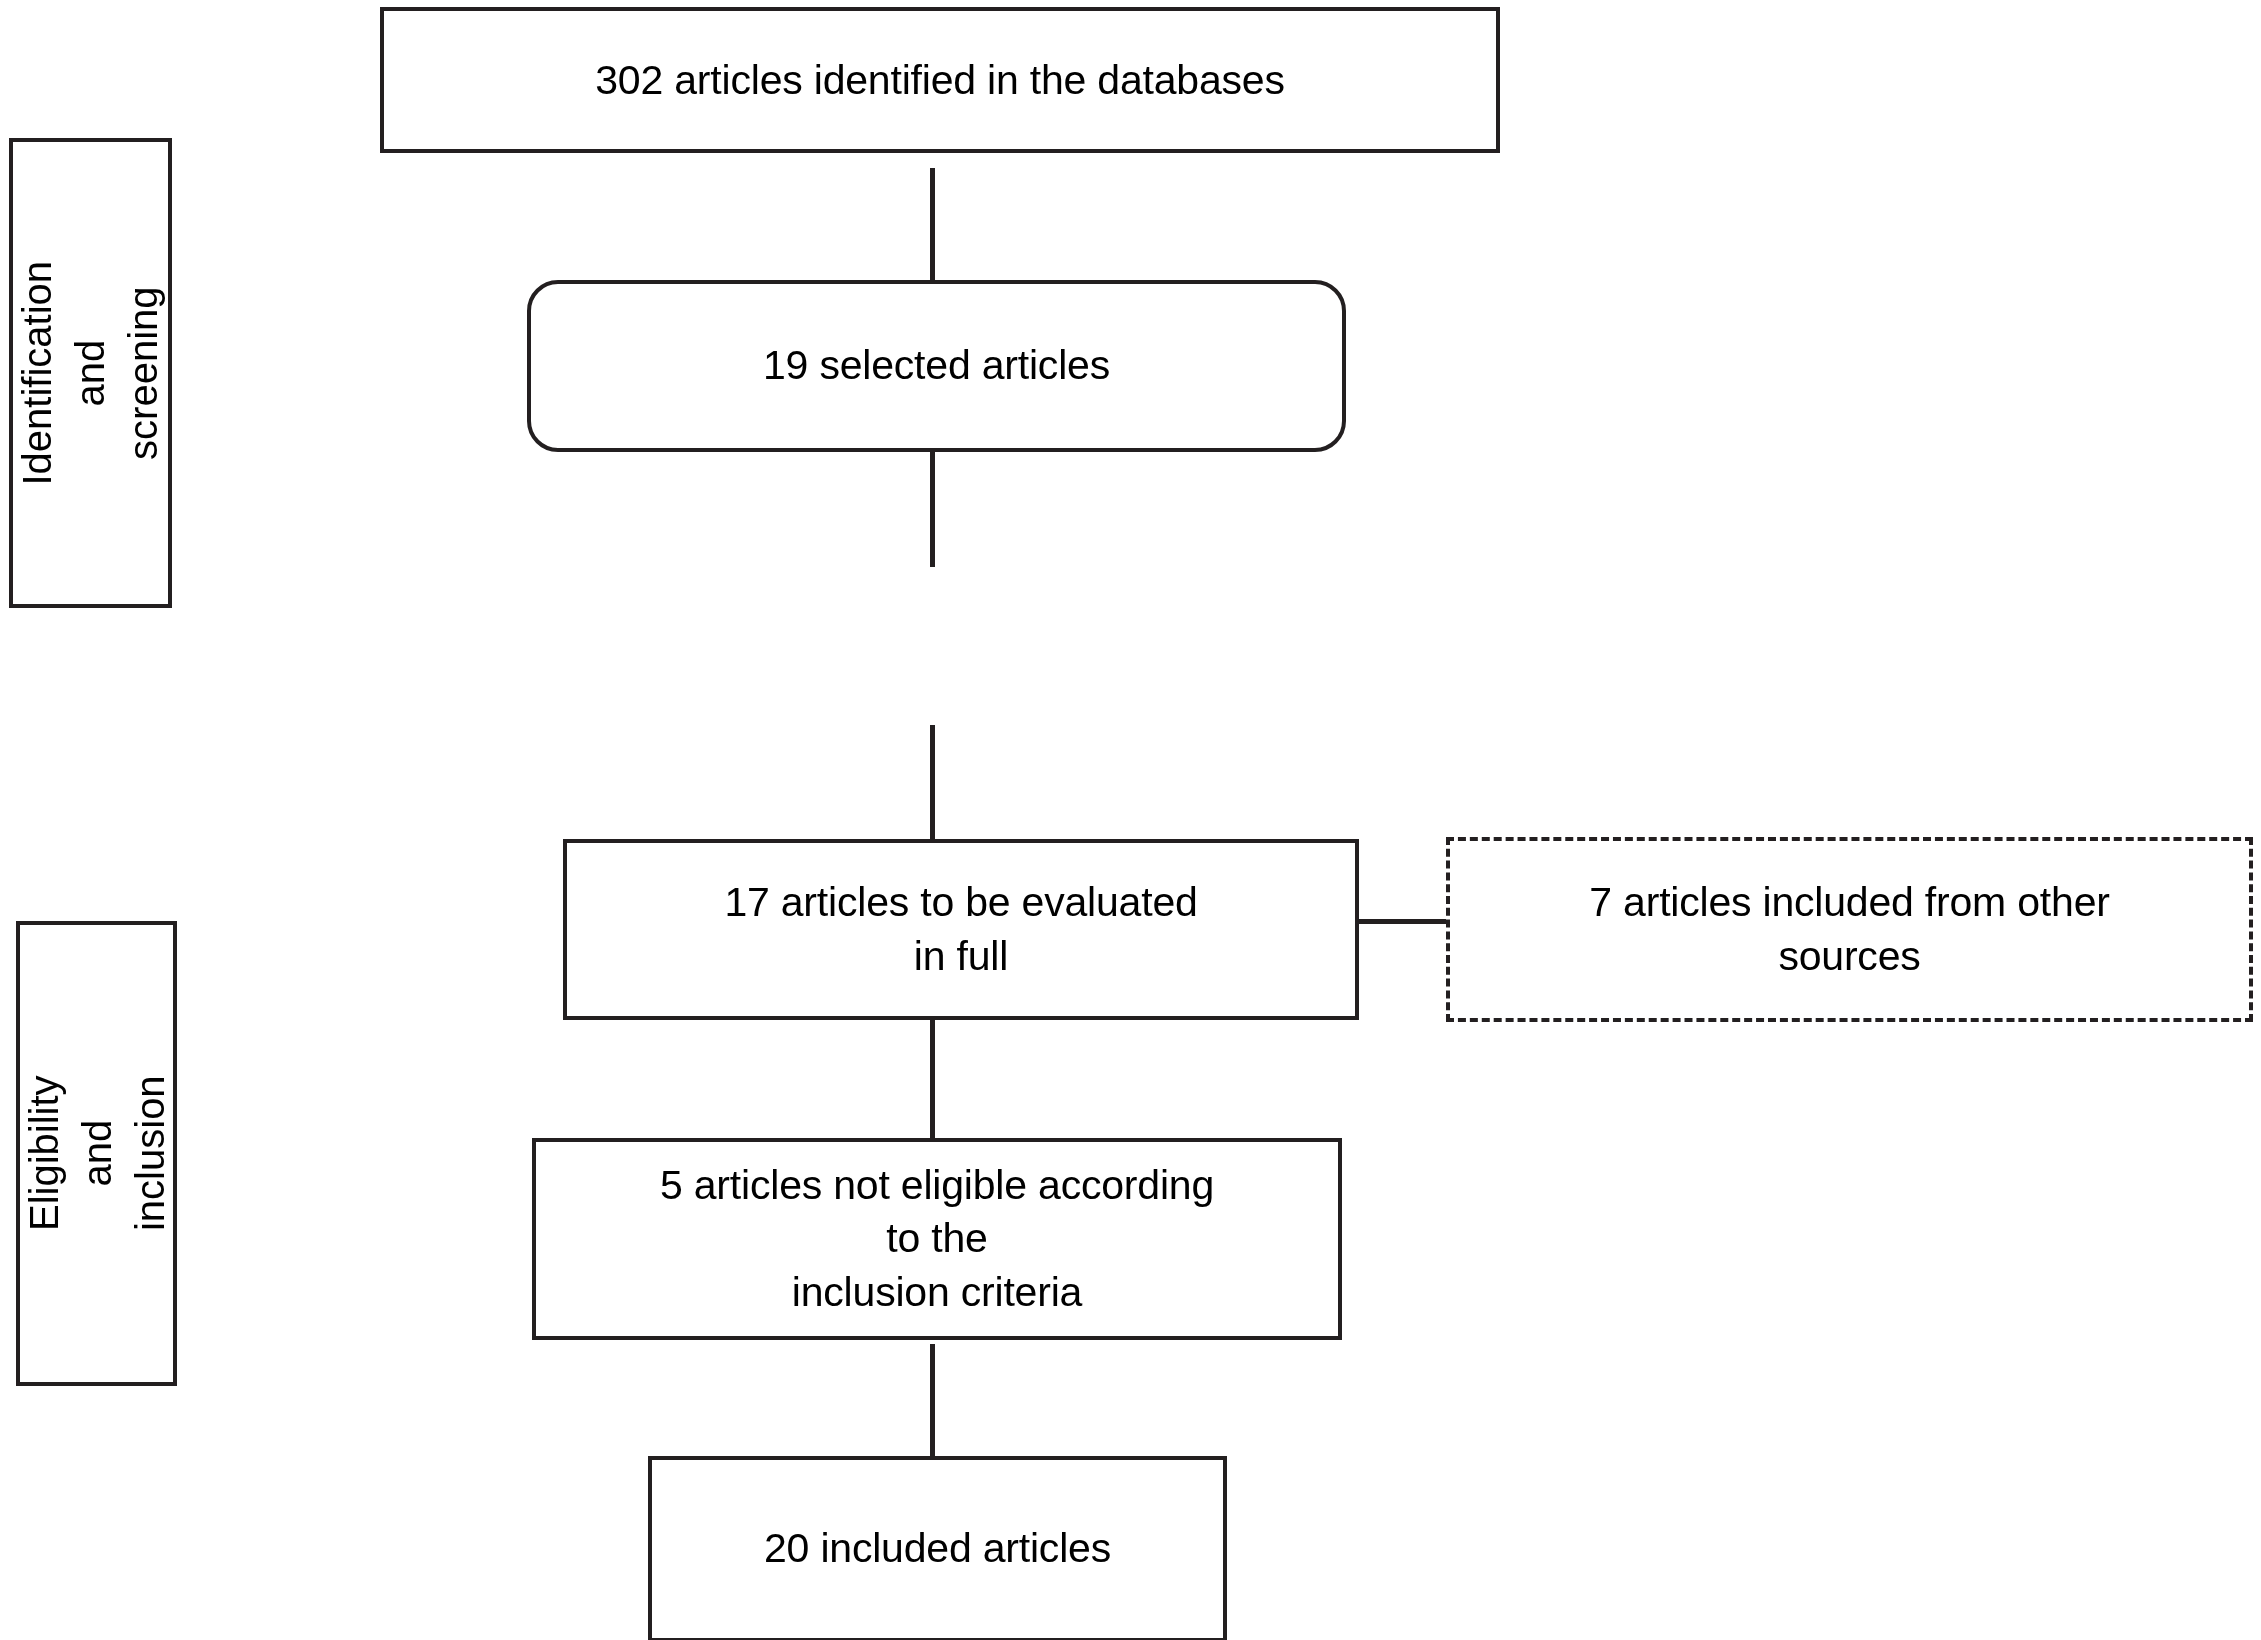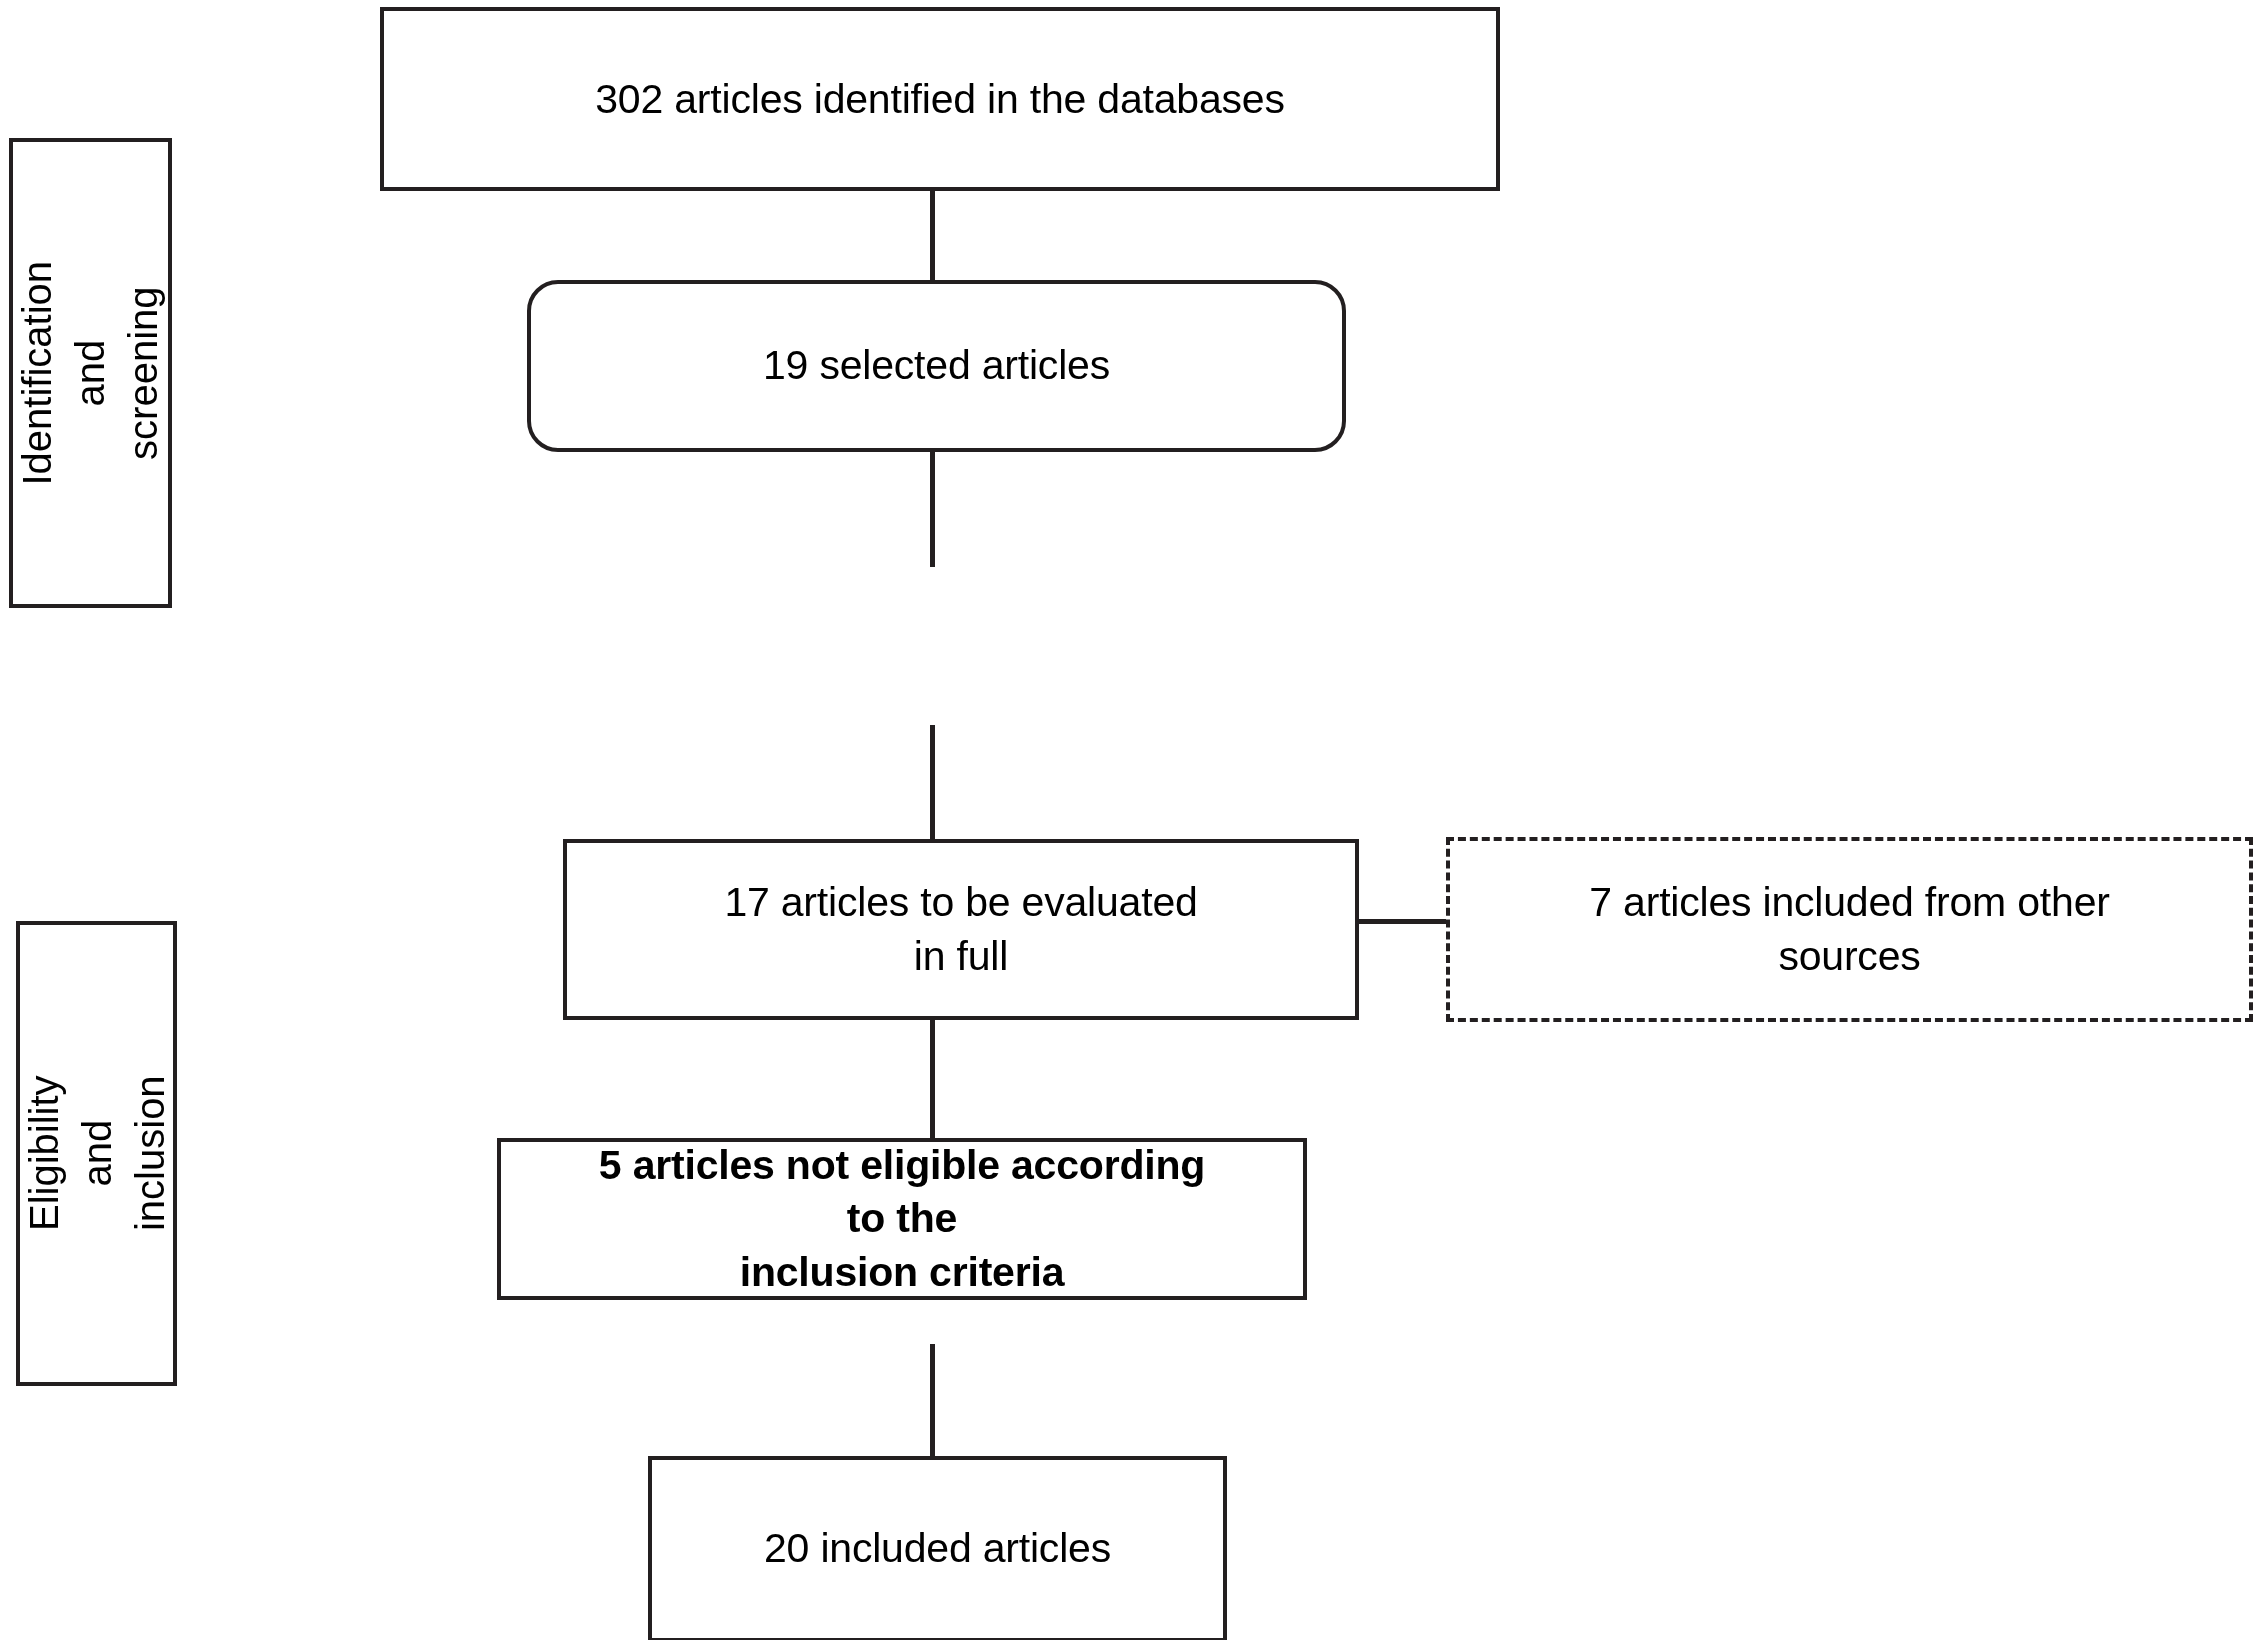--- a/index.html
+++ b/index.html
@@ -99,40 +99,40 @@
   <div class="phase" style="left:9px; top:138px; width:163px; height:470px;">
     <span class="vtxt">Identification and
 screening</span>
   </div>
 
   <div class="phase" style="left:16.3px; top:921px; width:161px; height:465px;">
     <span class="vtxt">Eligibility and
 inclusion</span>
   </div>
 
-  <div class="node" style="left:380px; top:7.2px; width:1120px; height:184px;">
+  <div class="node" style="left:380px; top:7.2px; width:1120px; height:146px;">
     <span class="txt">302 articles identified in the databases</span>
   </div>
 
   <div class="node" style="left:527px; top:280px; width:819px; height:172px;border-radius:31px;">
     <span class="txt">19 selected articles</span>
   </div>
 
 
   <div class="node" style="left:527px; top:839px; width:796px; height:181px;margin-left:36px;">
     <span class="txt">17 articles to be evaluated
 in full</span>
   </div>
 
   <div class="node dashed" style="left:1446px; top:837px; width:807px; height:185px;">
     <span class="txt">7 articles included from other
 sources</span>
   </div>
 
-  <div class="node" style="left:497px; top:1138px; width:810px; height:162px;font-weight:bold;">
+  <div class="node" style="left:532px; top:1138px; width:810px; height:202px;">
     <span class="txt">5 articles not eligible according
 to the
 inclusion criteria</span>
   </div>
 
   <div class="node" style="left:648px; top:1456px; width:579px; height:186px;">
     <span class="txt">20 included articles</span>
   </div>
 
 </div>

